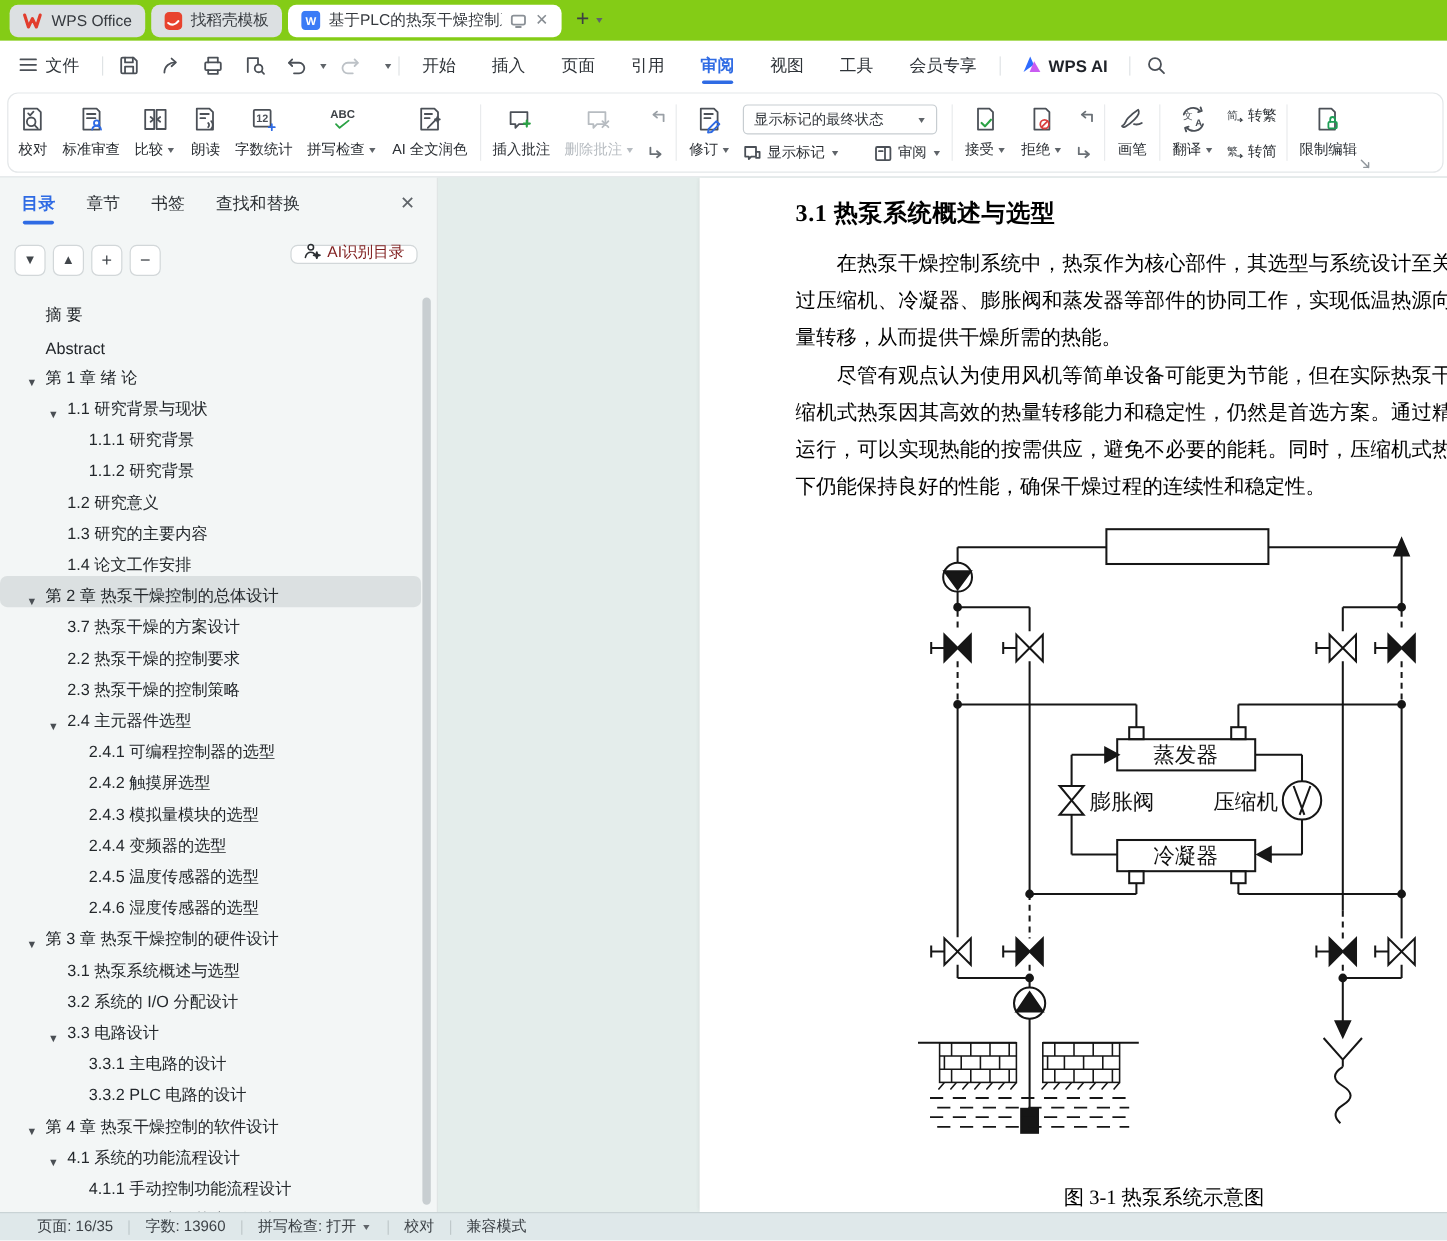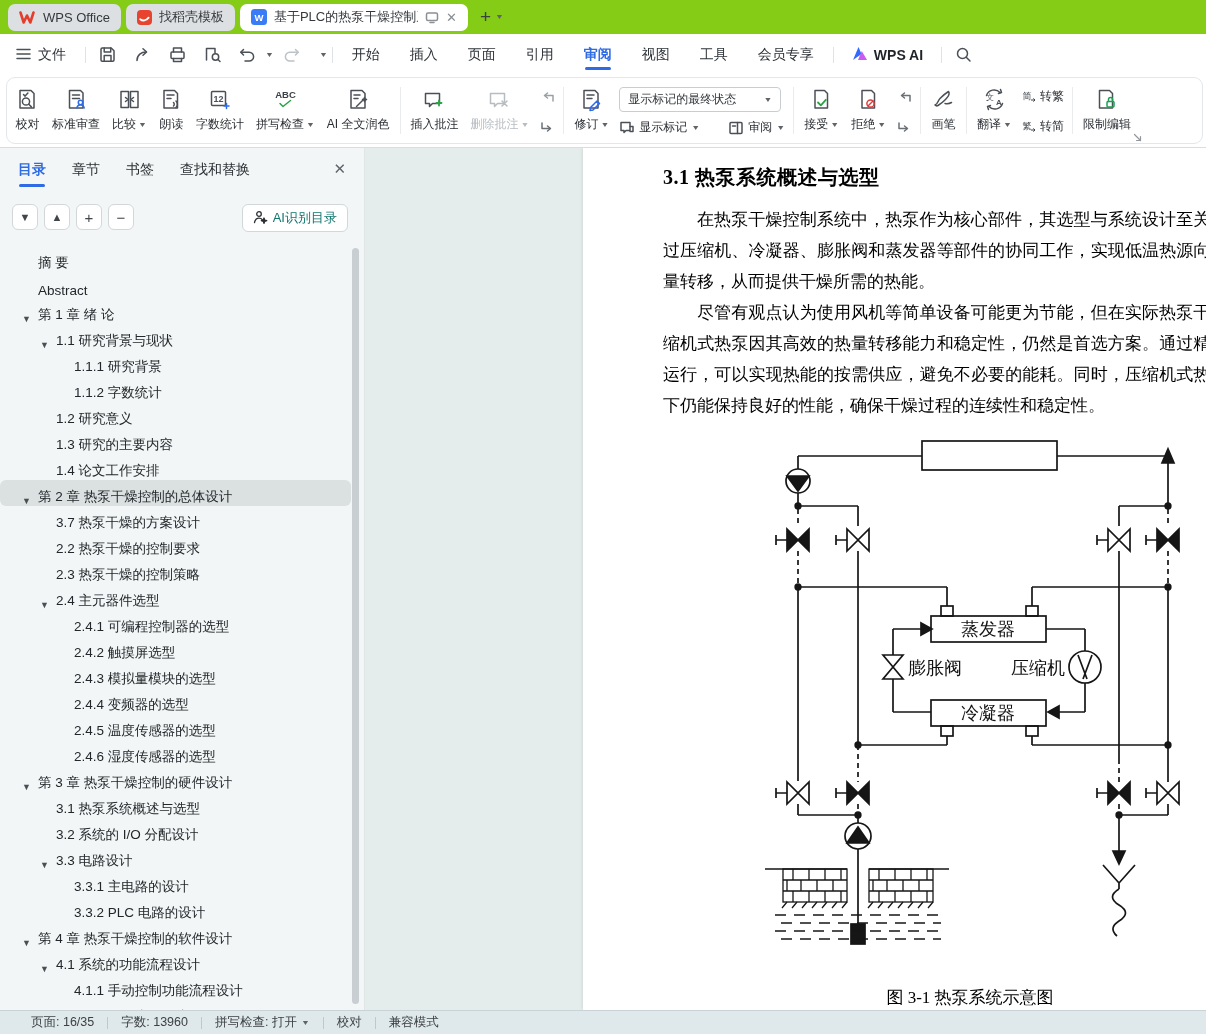--- a/index.html
+++ b/index.html
@@ -50,21 +50,21 @@
 .main{position:absolute;top:148px;left:0;right:0;bottom:24px;background:#e4edeb}
 .sidebar{position:absolute;left:0;top:0;bottom:0;width:365px;background:#f3f6f6;border-right:1px solid #e0e5e5}
 .stabs{position:absolute;top:13px;left:18px;display:flex;gap:26px;font-size:14px;color:#2b2f33}
 .stab{position:relative;padding-bottom:6px}
 .stab.active{color:#2f6be4;font-weight:700}
 .stab.active::after{content:"";position:absolute;left:1px;right:1px;bottom:-2px;height:3px;border-radius:2px;background:#2f6be4}
 .sclose{position:absolute;right:18px;top:12px;color:#5f6469;font-size:15px}
 .sctrl{position:absolute;top:56px;left:12px;display:flex;gap:6px}
 .sqbtn{width:26px;height:26px;border:1px solid #d2d7d9;border-radius:6px;background:#fff;display:flex;align-items:center;justify-content:center;color:#41464b;font-size:11px}
 .sqbtn.pm{font-size:15px}
-.aibtn{position:absolute;top:56px;right:16px;height:28px;border:1px solid #d2d7d9;border-radius:6px;background:#fff;display:flex;align-items:center;padding:0 10px;font-size:13px;color:#0f766e;gap:5px}
+.aibtn{position:absolute;top:56px;right:16px;height:16px;border:1px solid #d2d7d9;border-radius:6px;background:#fff;display:flex;align-items:flex-end;padding:0 10px;font-size:13px;color:#7f1d1d;gap:5px}
 .toc{position:absolute;top:98px;left:0;right:13px;bottom:0;overflow:hidden;font-size:13.5px;color:#23272b}
 .trow{position:relative;height:26px;display:flex;align-items:flex-end;border-radius:6px}
 .trow .caret{position:absolute;font-size:9px;color:#4a4f54}
 .trow.sel{background:#dbe0e1}
 .trow.l0{padding-left:38px}.trow.l0 .caret{left:22px}
 .trow.l1{padding-left:56px}.trow.l1 .caret{left:40px}
 .trow.l2{padding-left:74px}
 .sthumb{position:absolute;right:5px;top:100px;width:7px;height:756px;border-radius:4px;background:#c8ced1}
 
 .workspace{position:absolute;left:366px;top:0;right:0;bottom:0;background:#e4edeb;overflow:hidden}
@@ -510,21 +510,21 @@
           <div class="trow l1">
     <span class="caret">▼</span>
     <span class="tlabel">1.1 研究背景与现状</span>
   </div>
           <div class="trow l2">
 
     <span class="tlabel">1.1.1 研究背景</span>
   </div>
           <div class="trow l2">
 
-    <span class="tlabel">1.1.2 字数统计</span>
+    <span class="tlabel">1.1.2 研究背景</span>
   </div>
           <div class="trow l1">
 
     <span class="tlabel">1.2 研究意义</span>
   </div>
           <div class="trow l1">
 
     <span class="tlabel">1.3 研究的主要内容</span>
   </div>
           <div class="trow l1">

